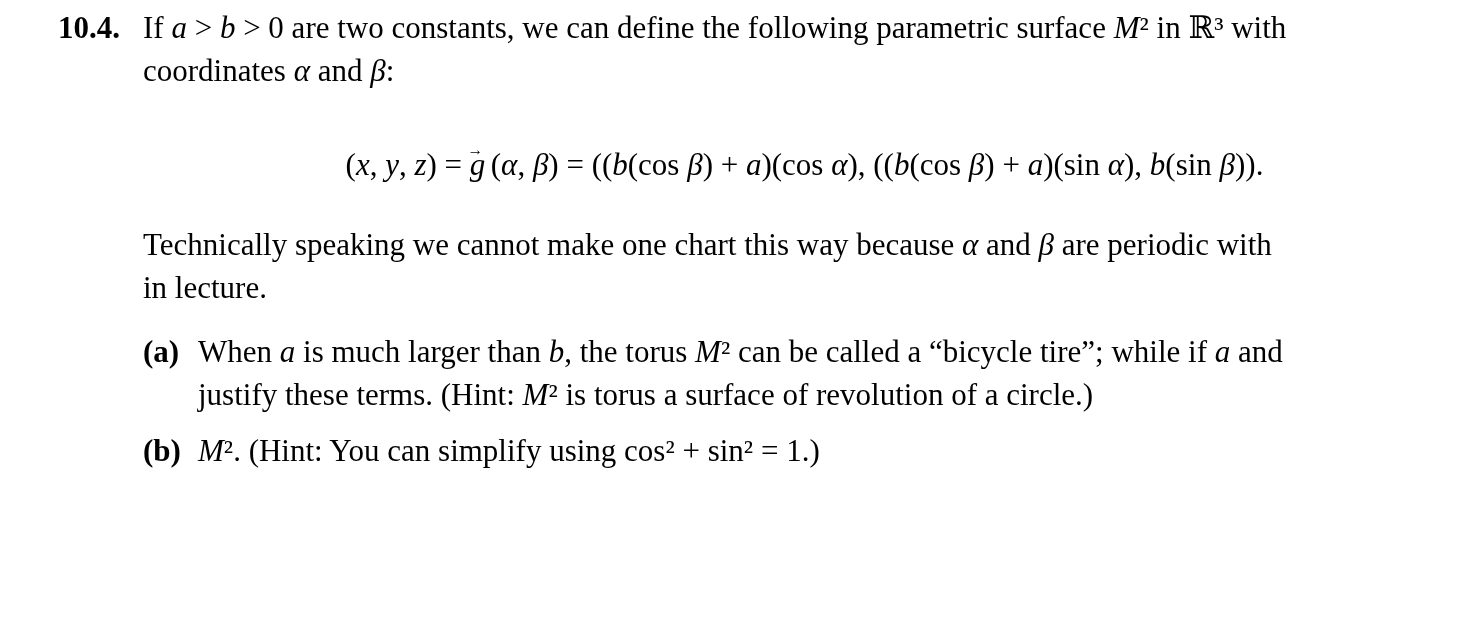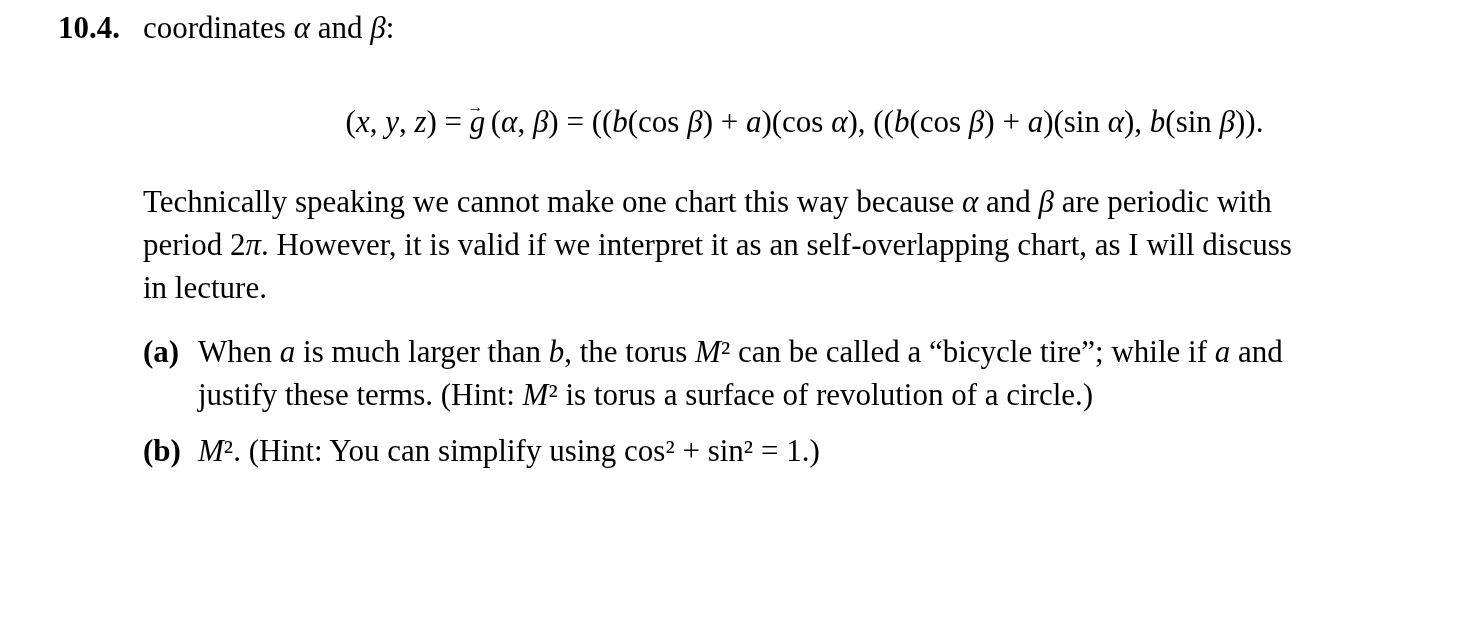--- a/index.html
+++ b/index.html
@@ -35,27 +35,27 @@
   }
 </style>
 </head>
 <body>
 
 <div class="page">
   <div class="problem">
 
     <span class="problem-number">10.4.</span>
 
+    <div class="line"><span>If </span><span class="seg-i">a</span><span> &gt; </span><span class="seg-i">b</span><span> &gt; 0 are two constants, we can define the following parametric surface </span><span class="seg-i">M</span><span>²</span><span> in ℝ³ with</span></div>
     <div class="line"><span>coordinates </span><span class="seg-i">α</span><span> and </span><span class="seg-i">β</span><span>:</span></div>
 
     <div class="equation"><span>(</span><span class="seg-i">x</span><span>, </span><span class="seg-i">y</span><span>, </span><span class="seg-i">z</span><span>) = </span><span class="seg-i">g</span><span class="seg-vec">→</span><span>(</span><span class="seg-i">α</span><span>, </span><span class="seg-i">β</span><span>) = ((</span><span class="seg-i">b</span><span>(cos </span><span class="seg-i">β</span><span>) + </span><span class="seg-i">a</span><span>)(cos </span><span class="seg-i">α</span><span>), ((</span><span class="seg-i">b</span><span>(cos </span><span class="seg-i">β</span><span>) + </span><span class="seg-i">a</span><span>)(sin </span><span class="seg-i">α</span><span>), </span><span class="seg-i">b</span><span>(sin </span><span class="seg-i">β</span><span>)).</span></div>
 
     <div class="para">
       <div class="line"><span>Technically speaking we cannot make one chart this way because </span><span class="seg-i">α</span><span> and </span><span class="seg-i">β</span><span> are periodic with</span></div>
-      <div class="line"><span>period 2</span><span class="seg-i">π</span><span>. However, it is valid if we interpret it as an self-overlapping chart, as I will discuss</span></div>
       <div class="line"><span>in lecture.</span></div>
     </div>
 
     <div class="part">
       <span class="part-label">(a)</span>
       <div class="line"><span>When </span><span class="seg-i">a</span><span> is much larger than </span><span class="seg-i">b</span><span>, the torus </span><span class="seg-i">M</span><span>²</span><span> can be called a “bicycle tire”; while if </span><span class="seg-i">a</span><span> and</span></div>
       <div class="line"><span>justify these terms. (Hint: </span><span class="seg-i">M</span><span>²</span><span> is torus a surface of revolution of a circle.)</span></div>
     </div>
 
     <div class="part part-b">

